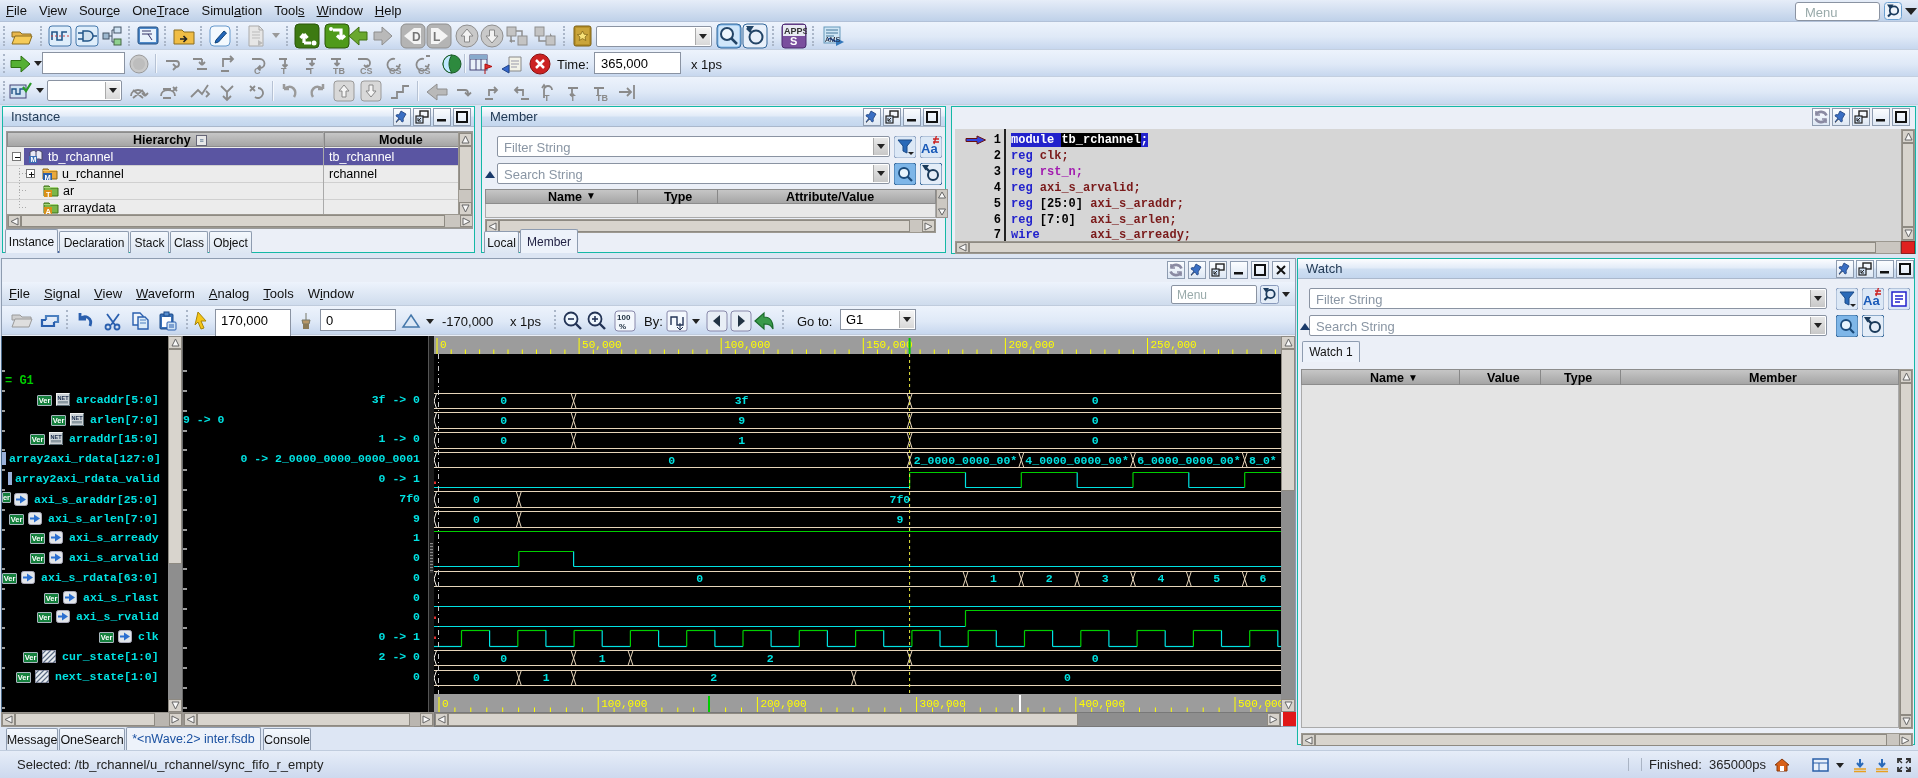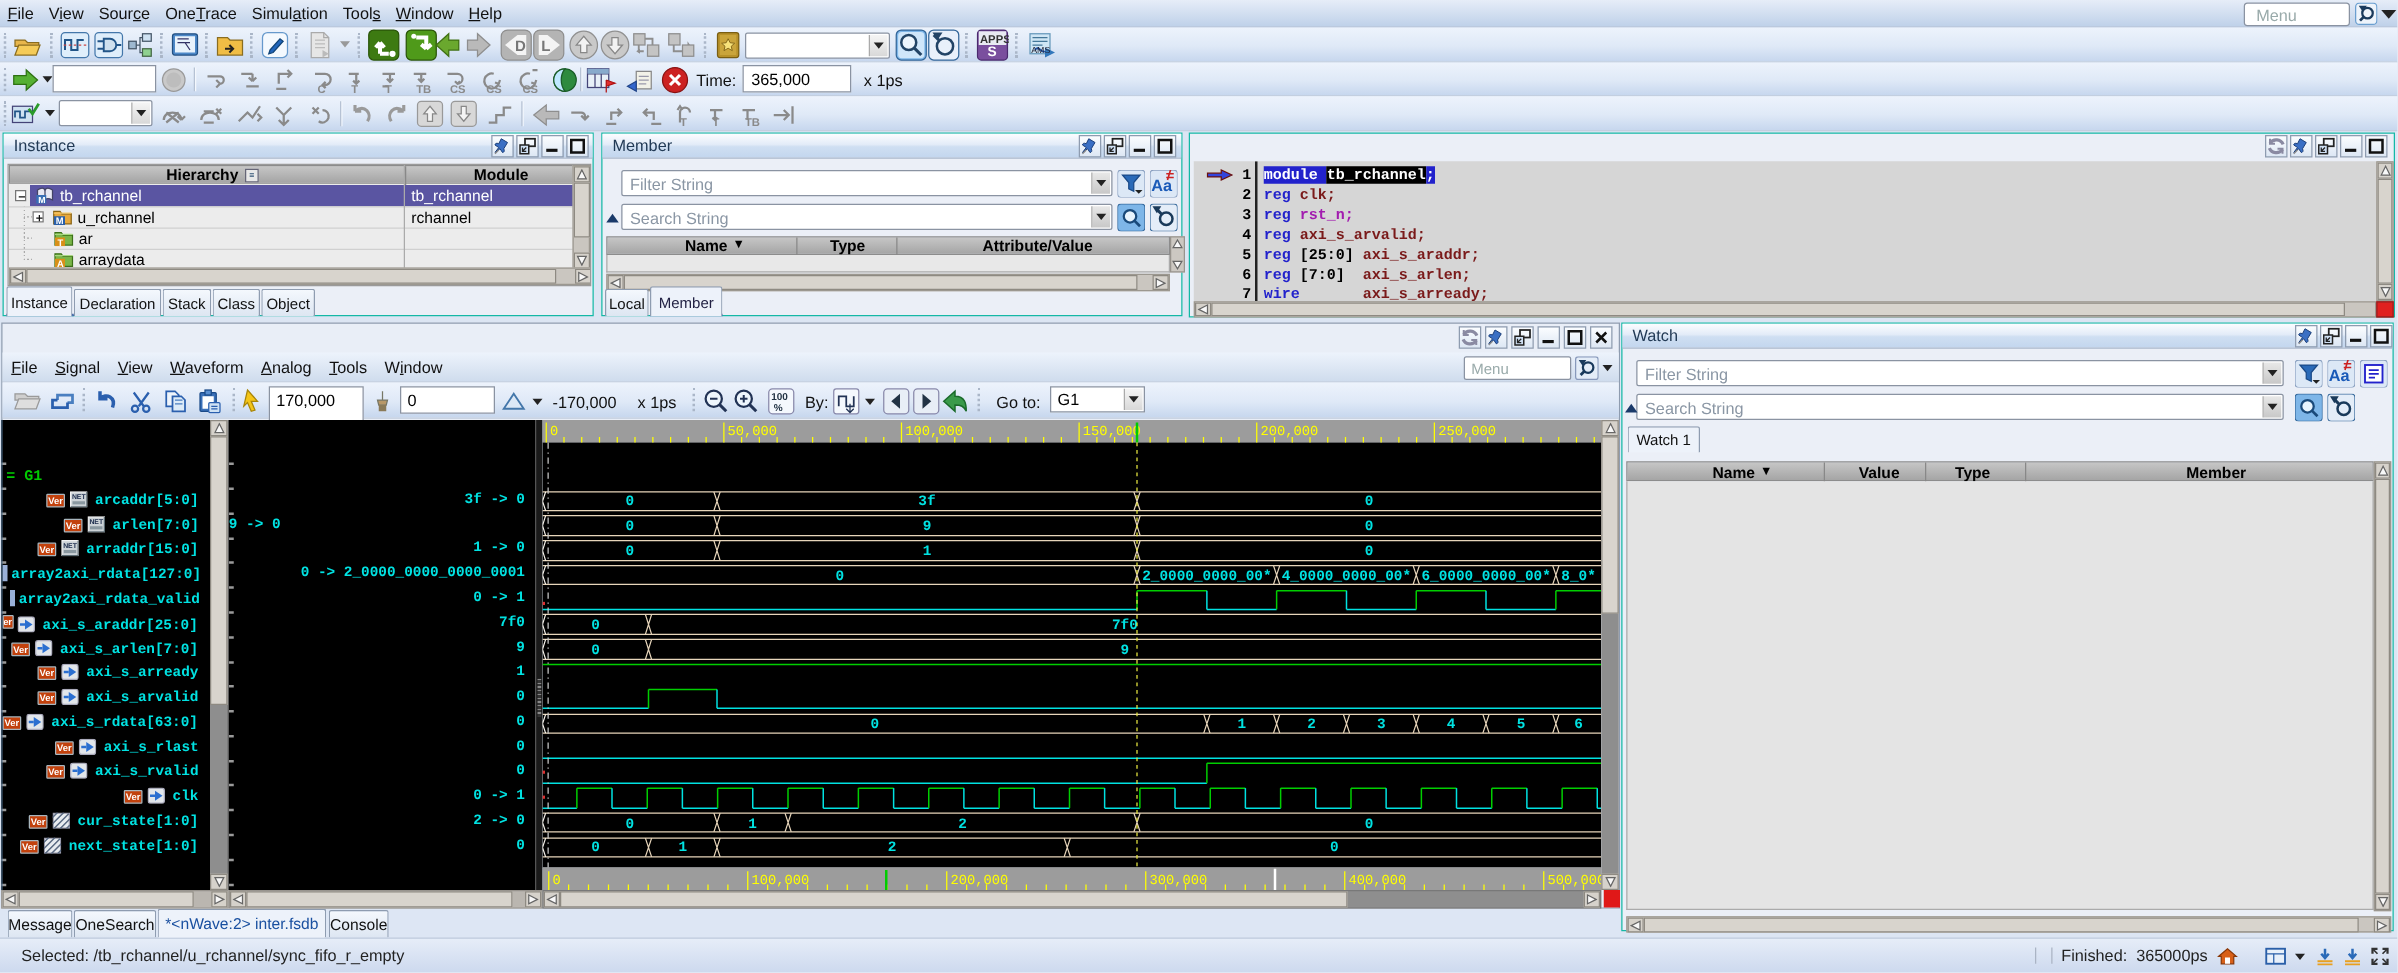--- a/index.html
+++ b/index.html
@@ -28,21 +28,21 @@
 .sbtn{position:absolute;background:#d6d2cb;border:1px solid #8e8a82;display:flex;align-items:center;justify-content:center}
 .sthumb{position:absolute;background:#d8d4cd;border:1px solid #8e8a82}
 .tab{position:absolute;height:22px;background:linear-gradient(#f4f8fd,#dde6f2);border:1px solid #8e9cb0;border-bottom:none;font-size:12px;color:#111;display:flex;align-items:center;justify-content:center;border-radius:2px 2px 0 0}
 .tabact{background:#edf2fa;height:24px;z-index:2}
 
 #nwave{position:absolute;background:#e9eef7;border:1px solid #8e9cb0}
 #nwtitle{position:absolute;left:0;top:0;right:0;height:23px;background:linear-gradient(#fdfeff 0%,#e8f0fa 40%,#d0e0f3 55%,#bed2ec 100%);border-bottom:1px solid #9fb0c6;font-size:13px;color:#2a3642;display:flex;align-items:center;padding-left:9px}
 .black{background:#000}
 .cy{color:#00e2e2}
 .gr{color:#00cc00}
-.vbadge{display:inline-block;background:#c2410c;border:1px solid #a8b6be;color:#fff;font-size:7.5px;font-family:"Liberation Sans",sans-serif;width:15px;text-align:center;height:11px;line-height:10px;margin-right:4px;border-radius:1px}
+.vbadge{display:inline-block;background:#15803d;border:1px solid #a8b6be;color:#fff;font-size:7.5px;font-family:"Liberation Sans",sans-serif;width:15px;text-align:center;height:11px;line-height:10px;margin-right:4px;border-radius:1px}
 .sigico{display:inline-block;width:14px;height:13px;margin-right:6px;vertical-align:-3px}
 </style>
 
 </head><body>
 <div id="app">
 <div id="menubar" class="abs">
       <span class="mi"><span class="u">F</span>ile</span>
       <span class="mi">V<span class="u">i</span>ew</span>
       <span class="mi">Sour<span class="u">c</span>e</span>
       <span class="mi">One<span class="u">T</span>race</span>

